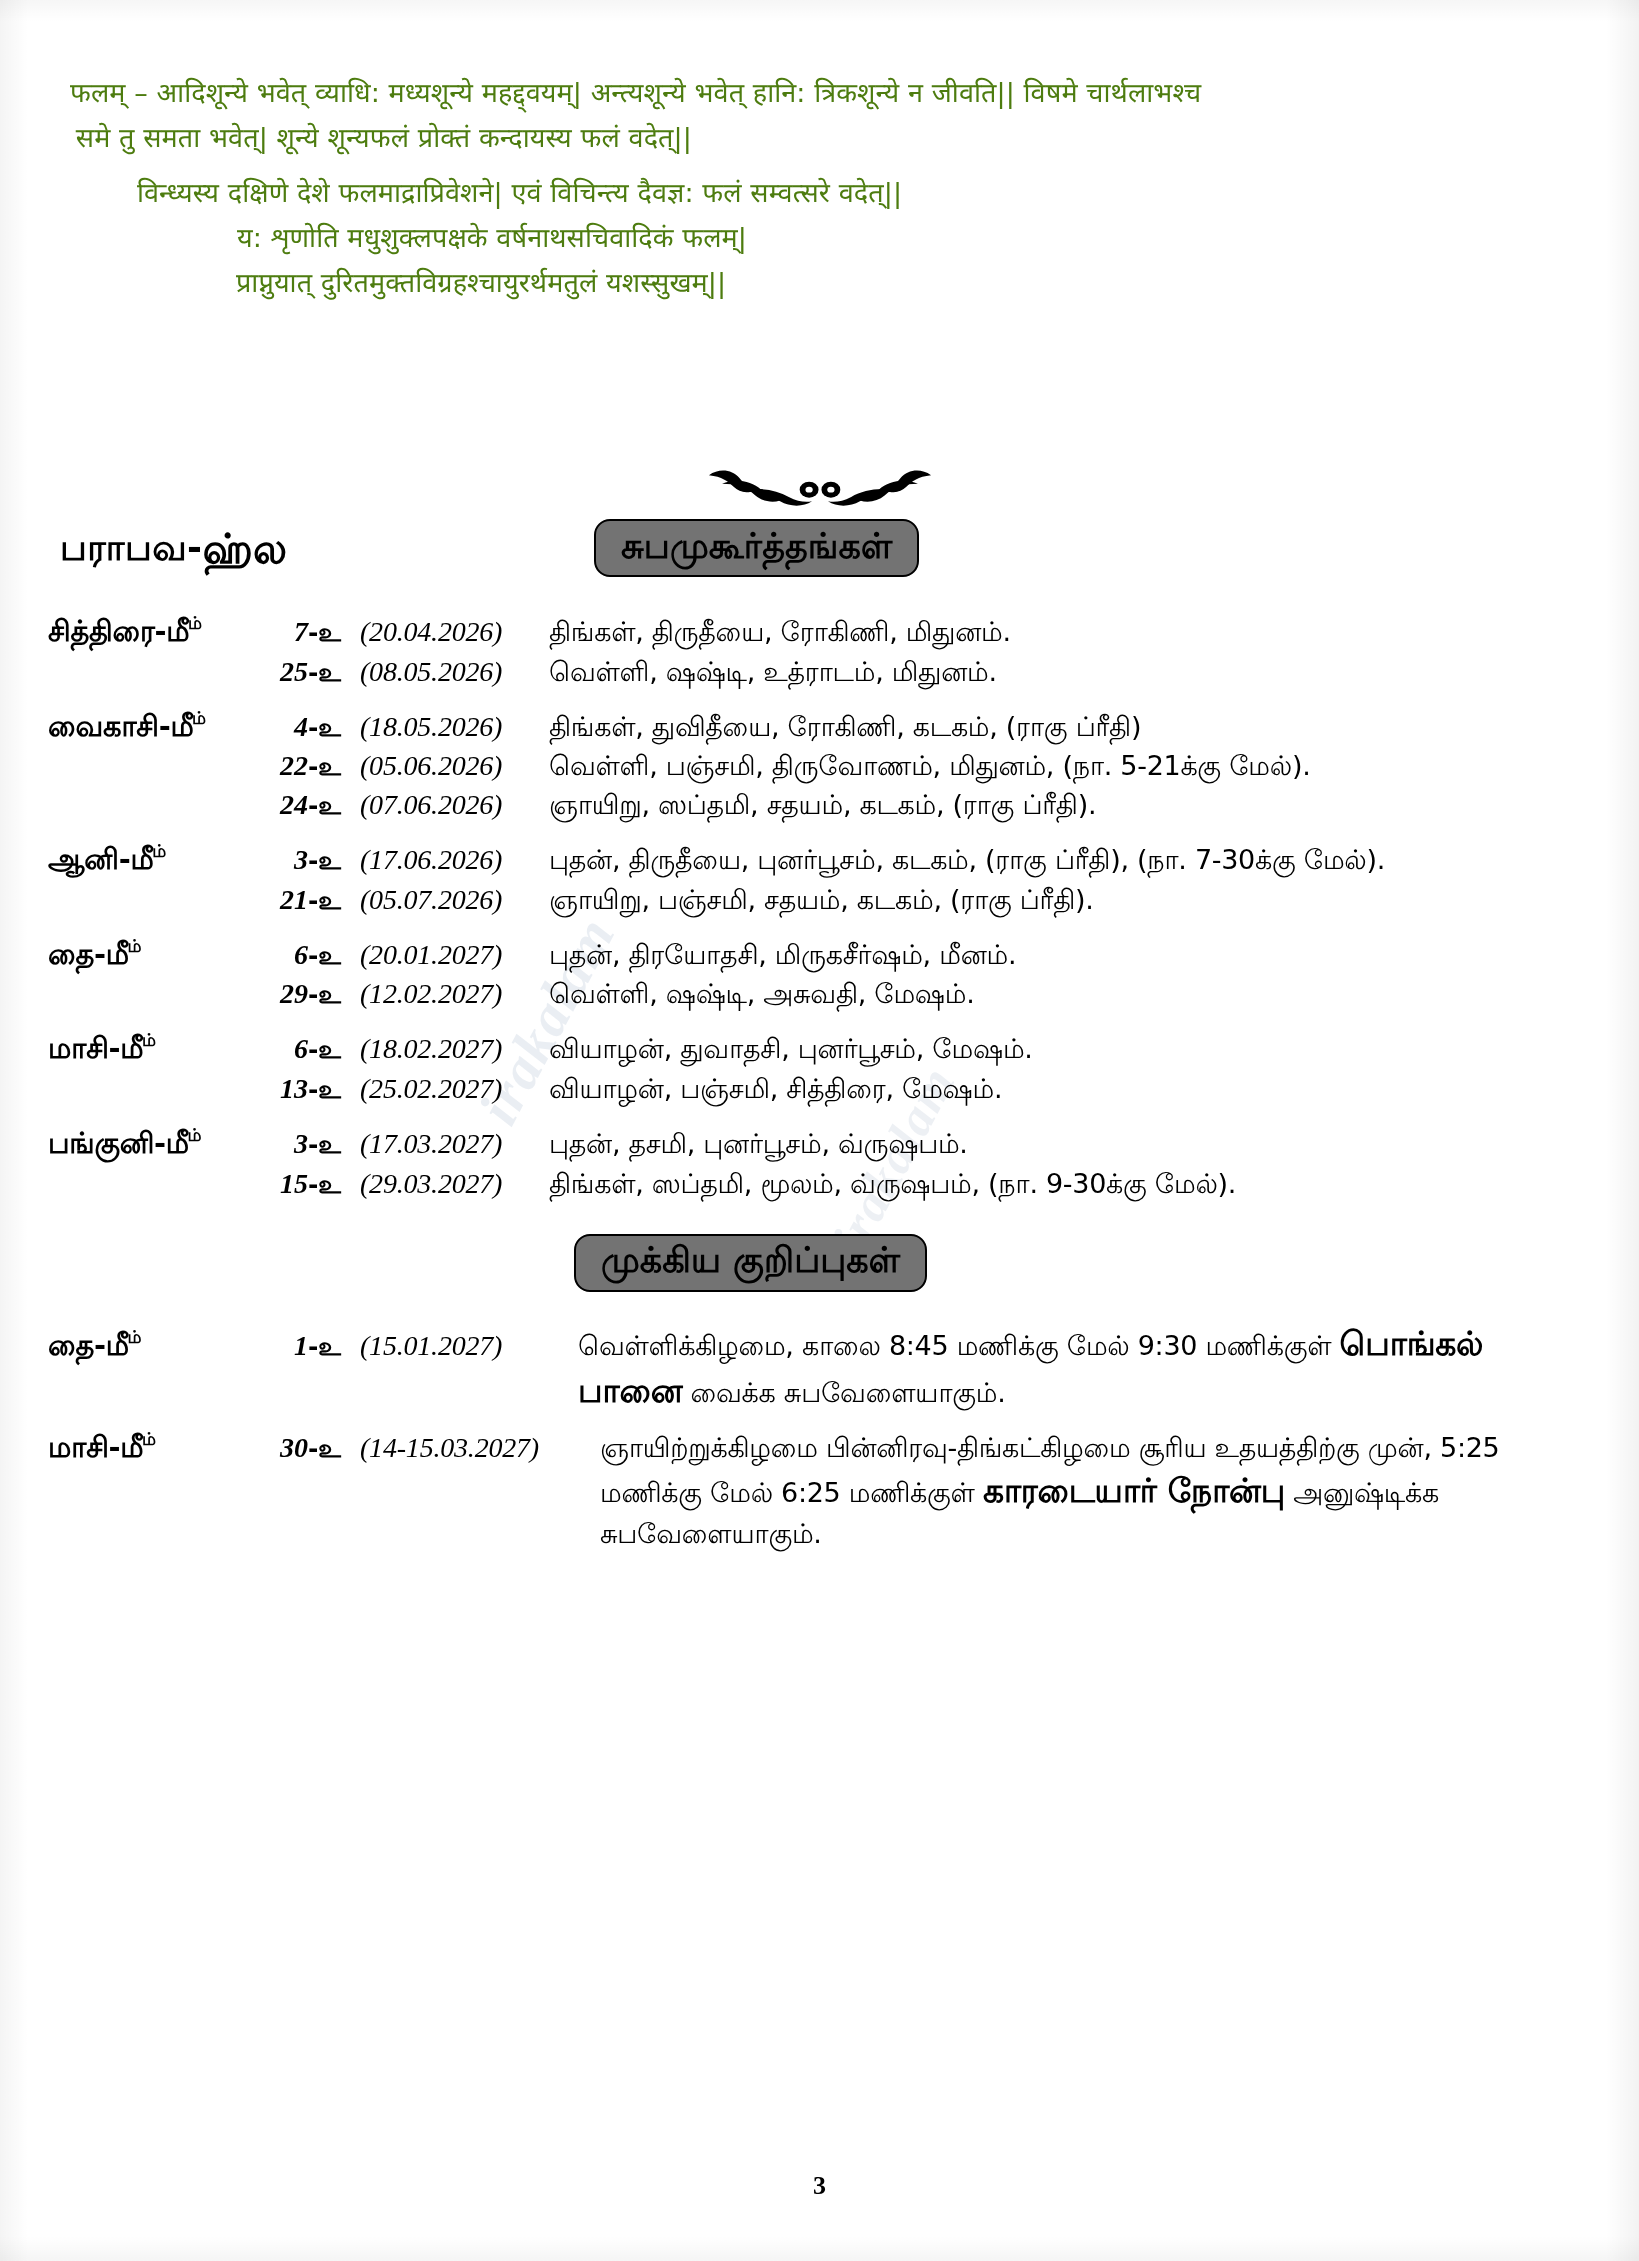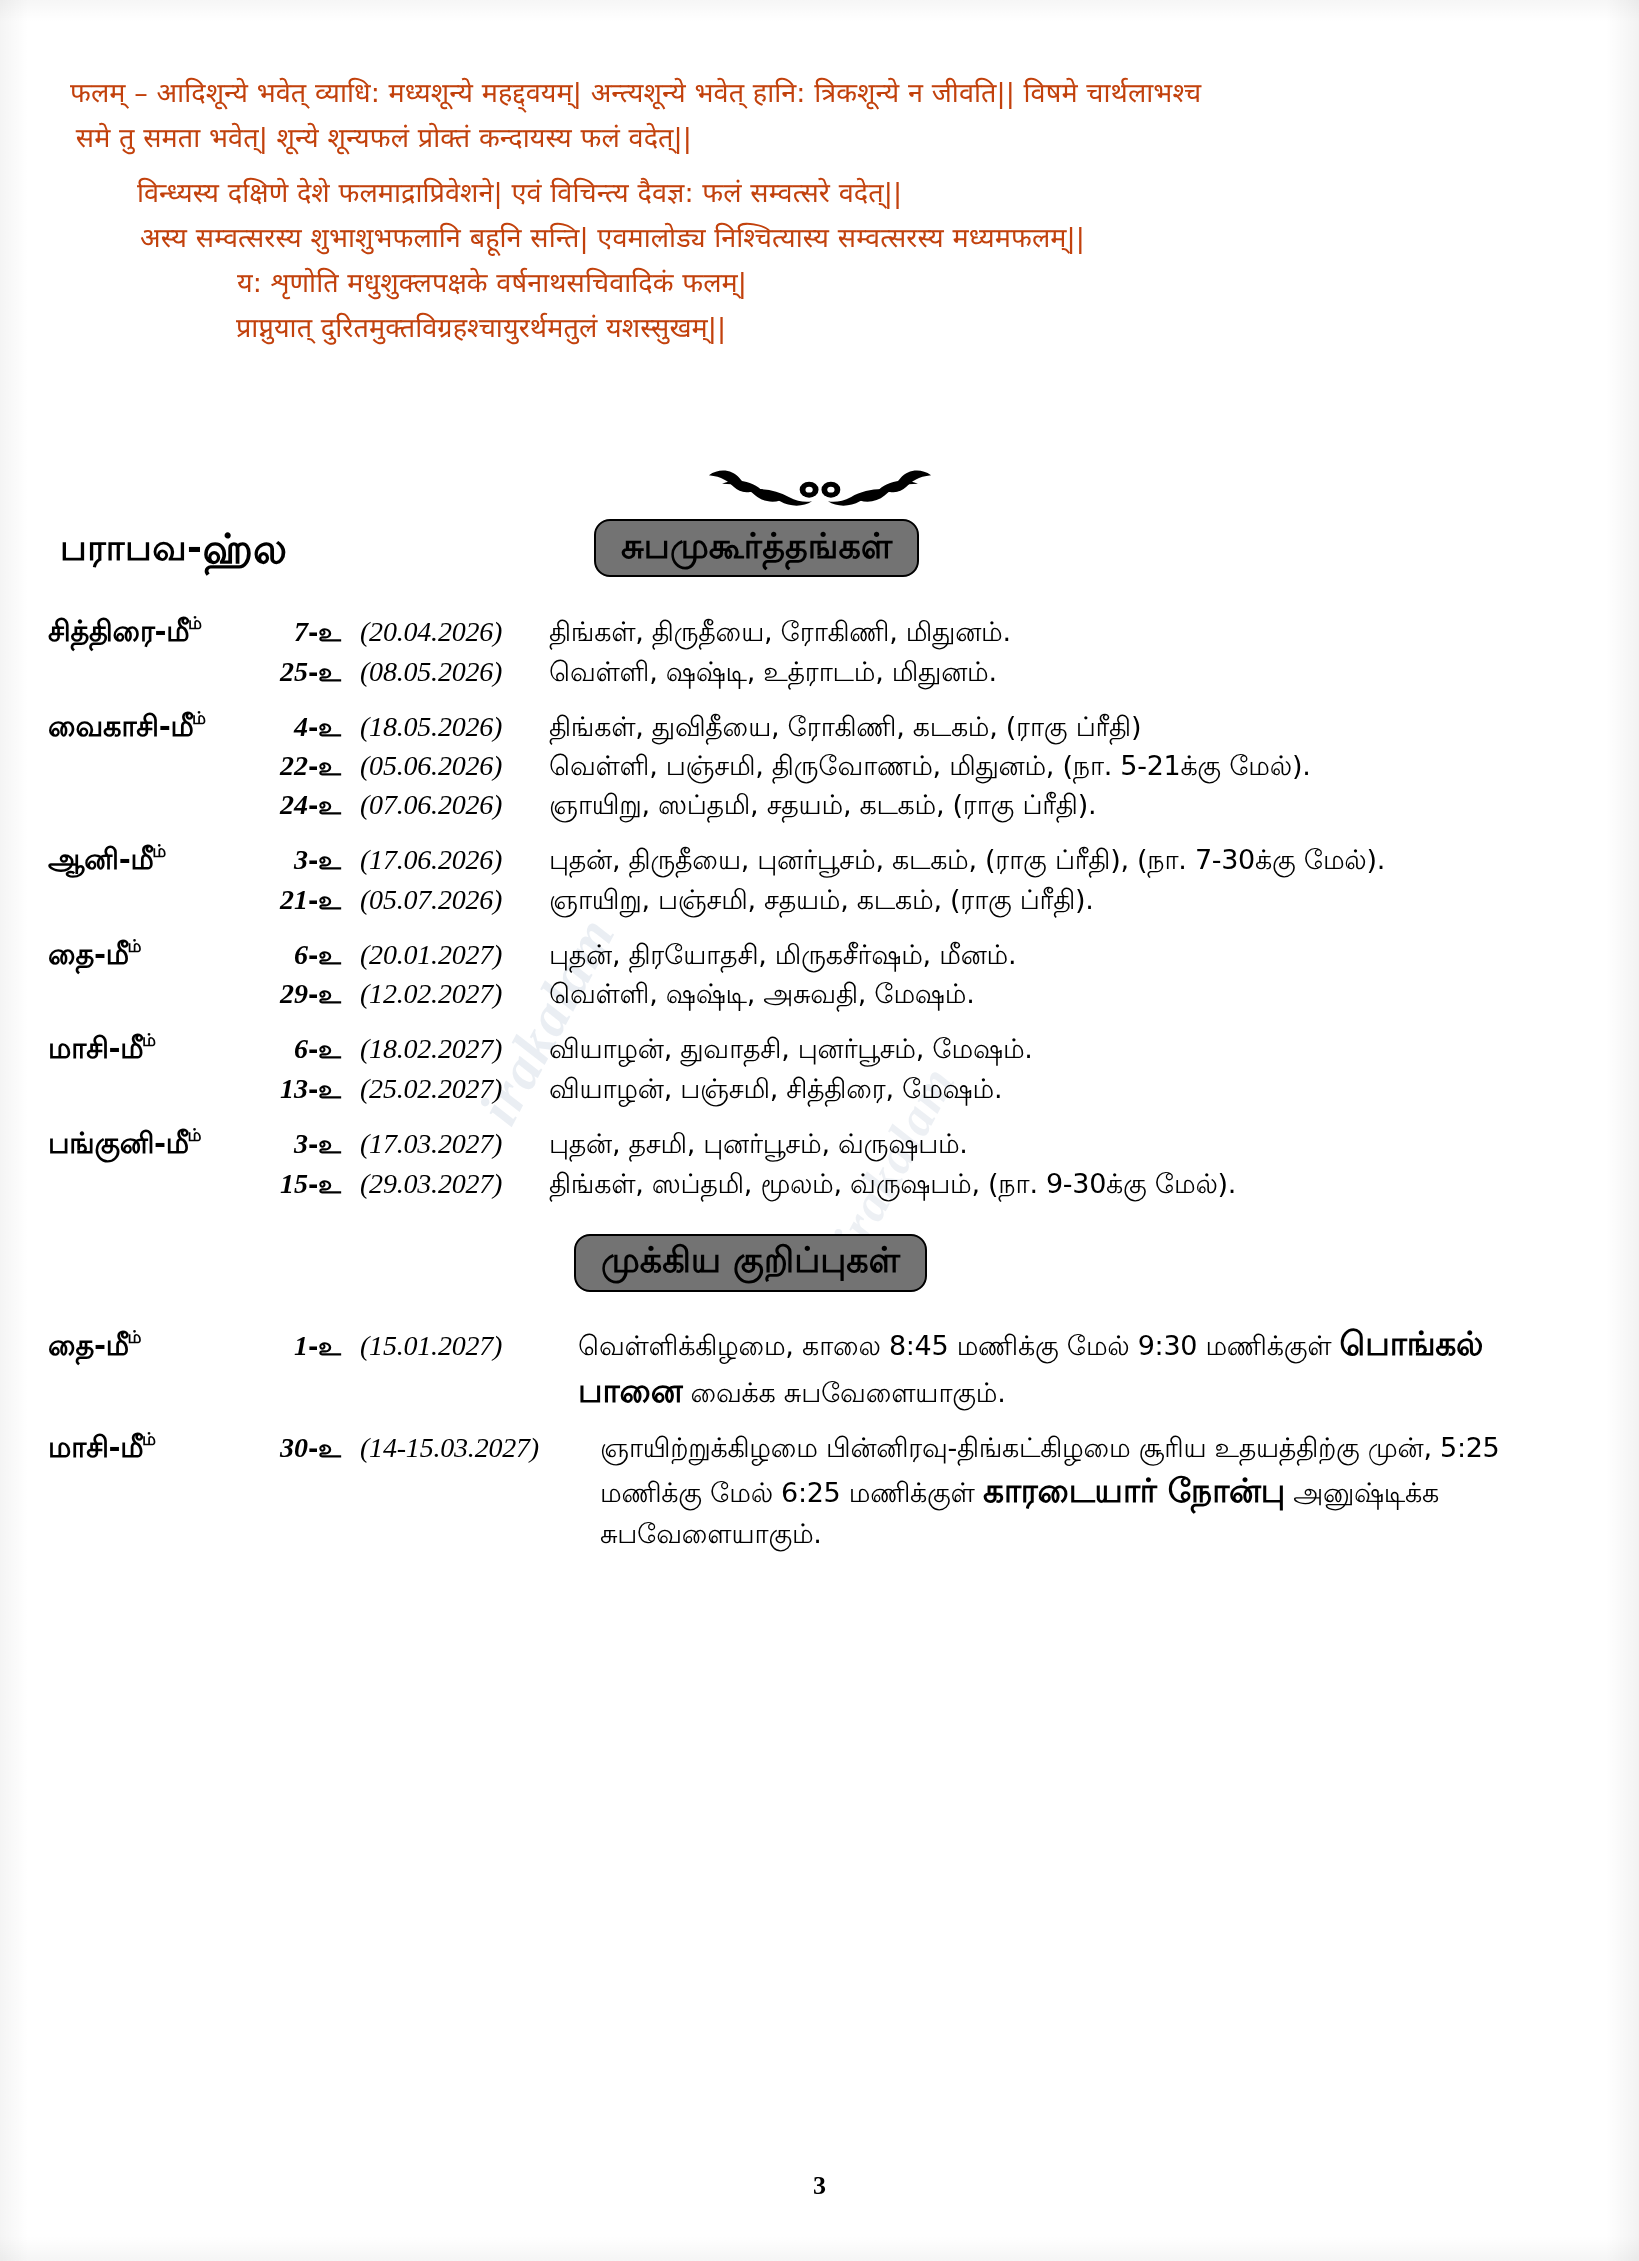--- a/index.html
+++ b/index.html
@@ -42,21 +42,21 @@
     left: 70px;
     top: 70px;
     width: 1498px;
   }
   .sk-line {
     font-family: "DejaVu Sans", sans-serif;
     font-size: 27px;
     line-height: 45px;
     letter-spacing: 0.1px;
     white-space: nowrap;
-    color: #c2410c;
+    color: #4d7c0f;
   }
   .sk-line.indent1 { padding-left: 0px; }
   .sk-line.indent2 { padding-left: 5.8px; }
   .sk-line.indent3 { padding-left: 67px; }
   .sk-line.indent4 { padding-left: 70px; }
   .sk-line.indent5 { padding-left: 167px; }
   .sk-line.indent6 { padding-left: 166px; }
   .sk-gap { height: 10.2px; }
 
   
@@ -245,21 +245,20 @@
 <div class="page">
 
   <div class="watermark">irakalam</div>
   <div class="watermark watermark2">irakalam</div>
 
   <div class="sanskrit">
     <div class="sk-line indent1">फलम् – आदिशून्ये भवेत् व्याधि: मध्यशून्ये महद्द्वयम्| अन्त्यशून्ये भवेत् हानि: त्रिकशून्ये न जीवति|| विषमे चार्थलाभश्च</div>
     <div class="sk-line indent2">समे तु समता भवेत्| शून्ये शून्यफलं प्रोक्तं कन्दायस्य फलं वदेत्||</div>
     <div class="sk-gap"></div>
     <div class="sk-line indent3">विन्ध्यस्य दक्षिणे देशे फलमाद्राप्रिवेशने| एवं विचिन्त्य दैवज्ञ: फलं सम्वत्सरे वदेत्||</div>
-    <div class="sk-line indent4">अस्य सम्वत्सरस्य शुभाशुभफलानि बहूनि सन्ति| एवमालोड्य निश्चित्यास्य सम्वत्सरस्य मध्यमफलम्||</div>
     <div class="sk-line indent5">य: शृणोति मधुशुक्लपक्षके वर्षनाथसचिवादिकं फलम्|</div>
     <div class="sk-line indent6">प्राप्नुयात् दुरितमुक्तविग्रहश्चायुरर्थमतुलं यशस्सुखम्||</div>
   </div>
 
   <div class="ornament">
     <svg width="240" height="45" viewBox="0 0 330 62">
       <g fill="#000">
         <path d="M12 14 C26 4, 44 6, 54 18 C60 25, 66 32, 76 34 C66 40, 54 38, 46 30 C38 22, 30 16, 12 14 Z"></path>
         <path d="M30 26 C48 18, 70 22, 84 34 C94 42, 106 46, 120 44 C106 54, 88 52, 76 42 C62 30, 48 26, 30 26 Z"></path>
         <path d="M58 36 C80 30, 104 34, 122 44 C134 50, 144 52, 154 50 C142 58, 124 58, 110 50 C94 41, 76 36, 58 36 Z"></path>

